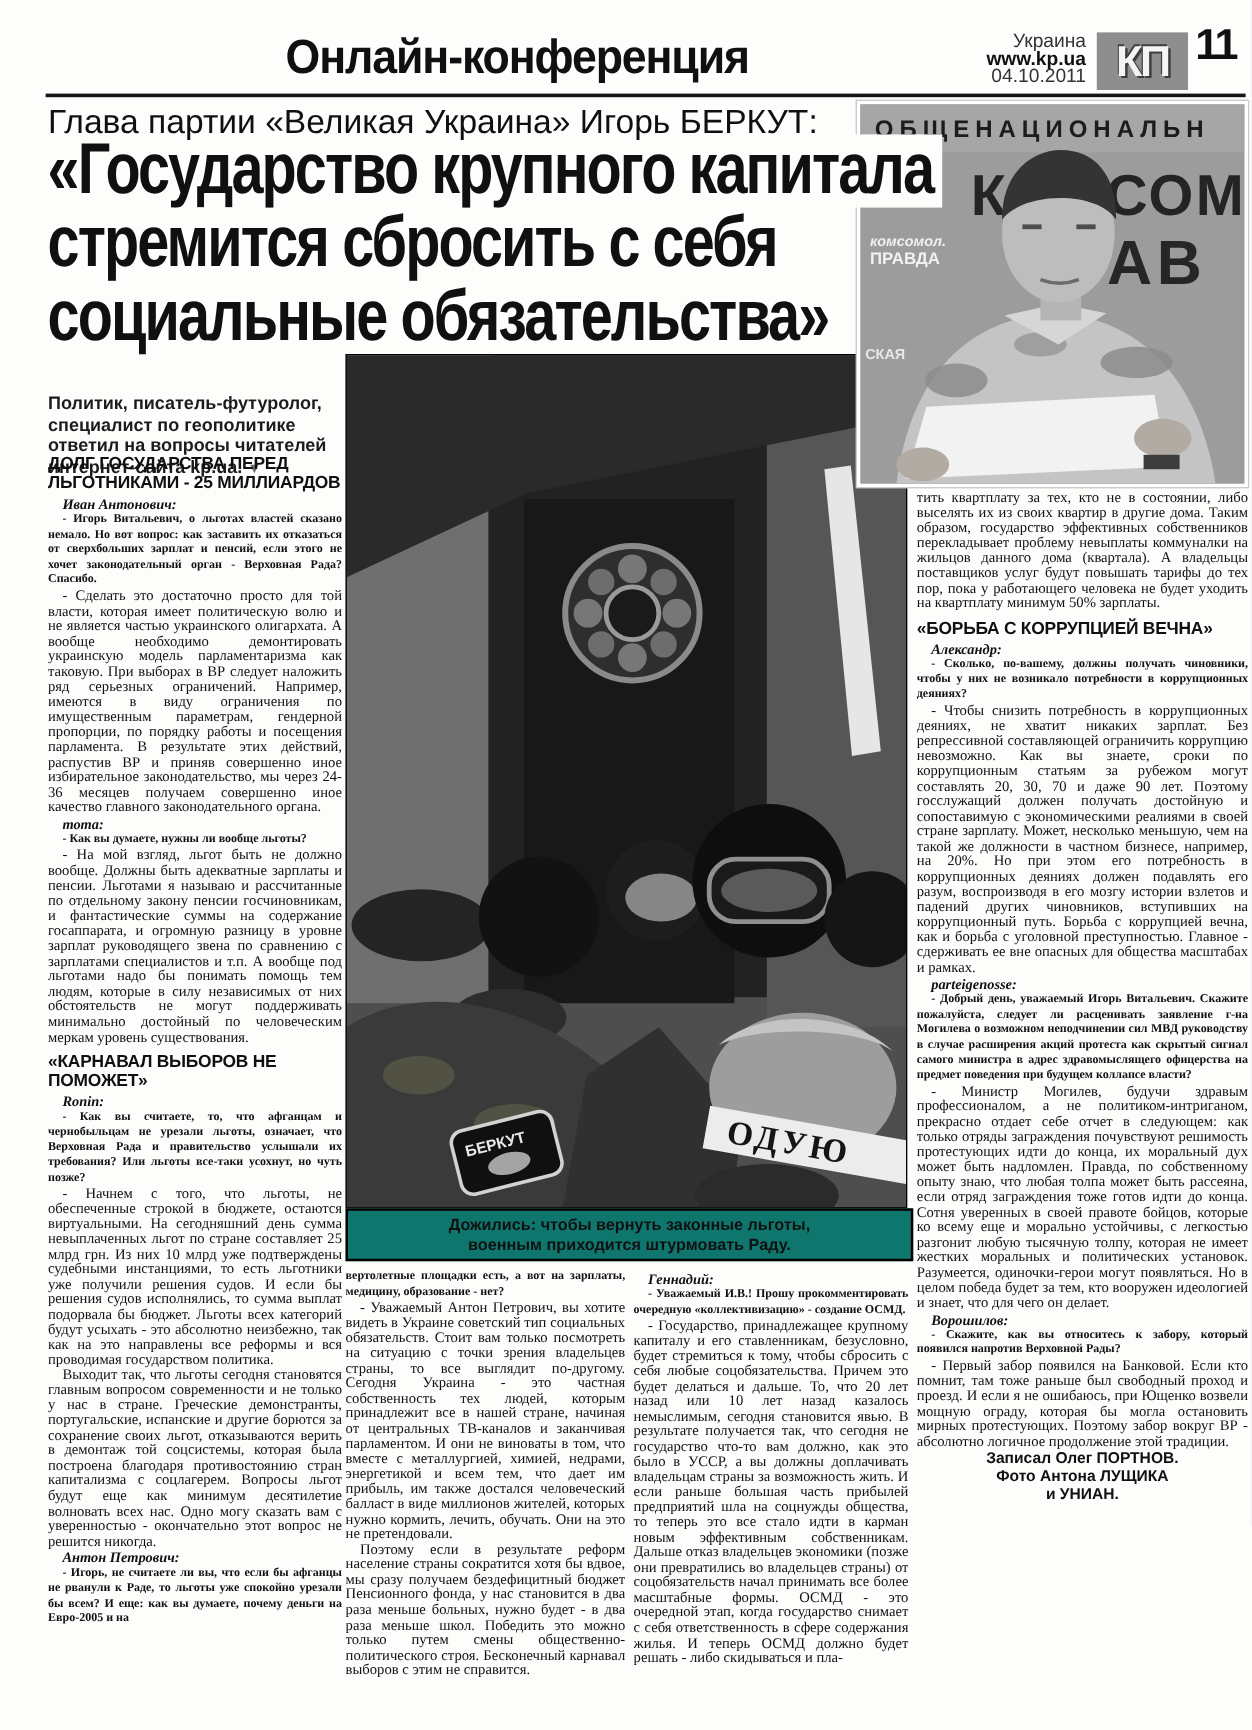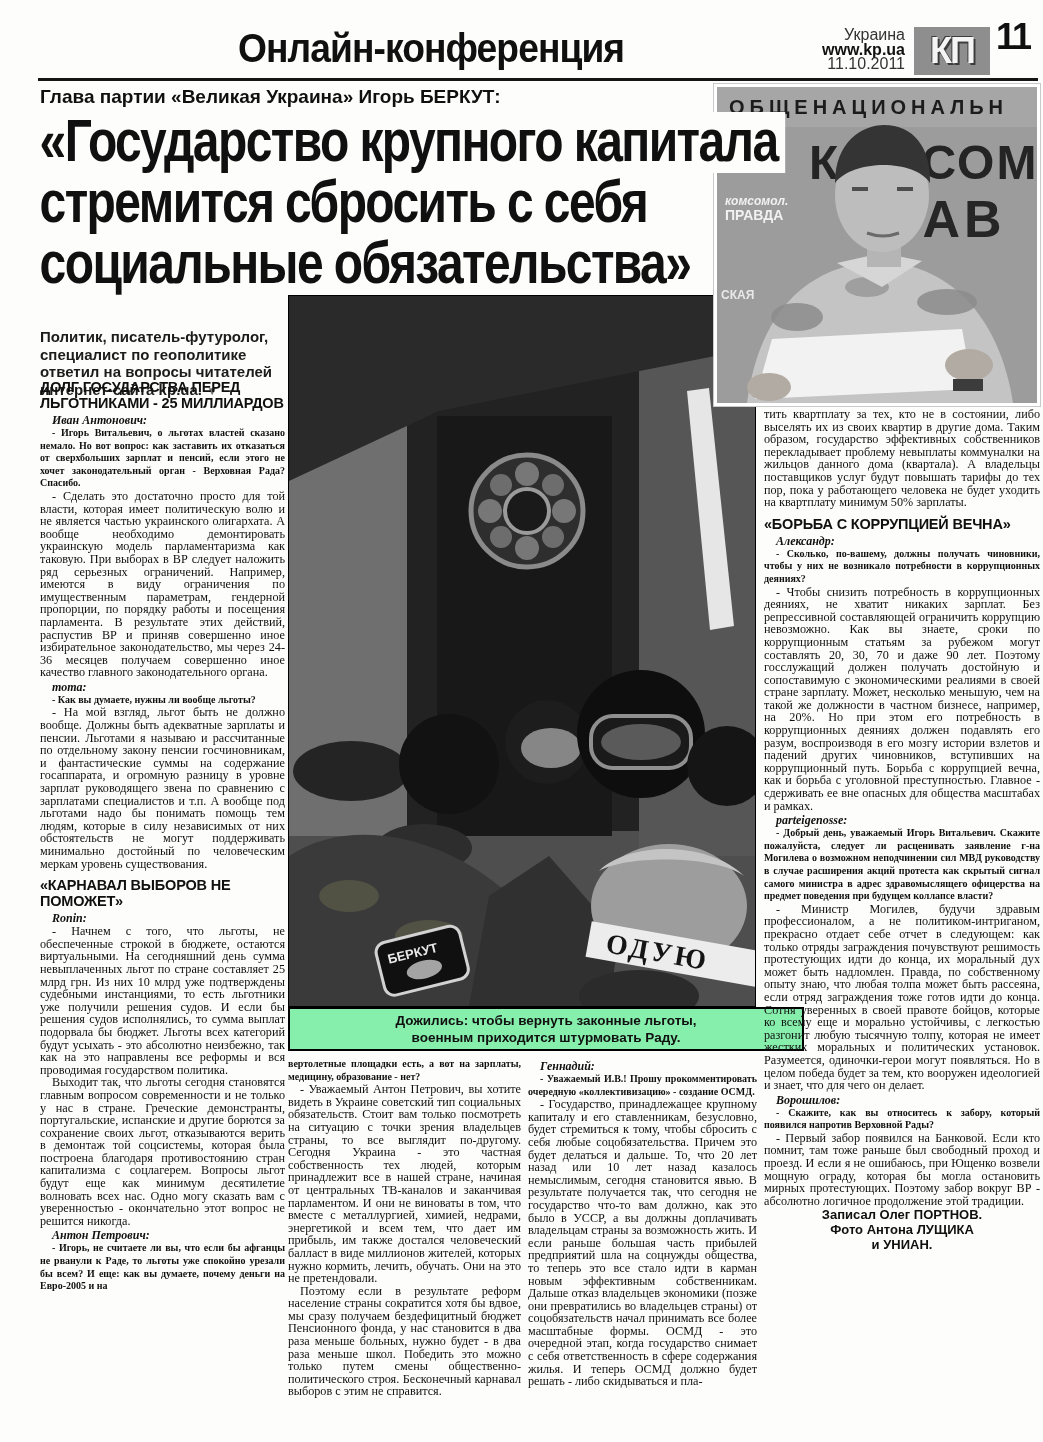--- a/index.html
+++ b/index.html
@@ -13,36 +13,36 @@
   .edition .site{font-weight:bold;color:#111;}
   .kp-logo{position:absolute;left:914px;top:27px;width:76px;height:48px;background:#8e8e8e;
     display:flex;align-items:center;justify-content:center;font-family:"Liberation Sans",sans-serif;
     font-weight:bold;font-size:36px;color:#f4f4f4;letter-spacing:-2px;
     text-shadow:2px 2px 0 #3c3c3c, -1px -1px 0 #3c3c3c;}
   .page-num{position:absolute;left:996px;top:16px;font-family:"Liberation Sans",sans-serif;
     font-weight:bold;font-size:36px;letter-spacing:-2px;}
   .mast-rule{position:absolute;left:38px;top:78px;width:1000px;height:3px;background:#151515;}
   
   .kicker{position:absolute;left:40px;top:86px;font-family:"Liberation Sans",sans-serif;
-    font-weight:bold;font-size:19px;white-space:nowrap;z-index:4;}
+    font-weight:normal;font-size:28px;white-space:nowrap;z-index:4;}
   .headline{position:absolute;left:38px;top:112px;z-index:3;}
   .hl-line{display:block;height:61px;}
   .hl-line span{display:inline-block;background:#fdfdfc;font-family:"Liberation Sans",sans-serif;
     font-weight:bold;font-size:60px;line-height:57px;letter-spacing:-2px;padding:0 10px 4px 2px;
     transform:scaleX(.80);transform-origin:left;white-space:nowrap;}
   
   .lead{position:absolute;left:40px;top:296px;width:246px;font-family:"Liberation Sans",sans-serif;
     font-weight:bold;font-size:15px;line-height:17.5px;color:#1c1c1c;margin-top:32px;}
   .lead .arrow{color:#6f6f6f;font-size:12px;letter-spacing:-1px;}
   
   .portrait{position:absolute;left:714px;top:84px;width:326px;height:322px;background:#9c9c9c;
     border:3px solid #fff;box-sizing:border-box;box-shadow:0 0 0 1px #c9c9c9;z-index:1;}
   .mainphoto{position:absolute;left:288px;top:295px;width:468px;height:712px;background:#3f3f3f;
     border:1px solid #000;box-sizing:border-box;}
-  .caption{position:absolute;left:288px;top:1007px;width:516px;height:44px;background:#86efac;
+  .caption{position:absolute;left:288px;top:1007px;width:473px;height:44px;background:#0f766e;
     border:2px solid #000;box-sizing:border-box;text-align:center;font-family:"Liberation Sans",sans-serif;
     font-weight:bold;font-size:13.5px;line-height:17px;padding-top:3px;}
   
   .col{position:absolute;overflow:hidden;text-align:justify;}
   #col-left{left:40px;top:372px;width:245px;height:1066px;}
   #col-2{left:288px;top:1058px;width:233px;height:380px;}
   #col-3{left:528px;top:1058px;width:229px;height:380px;}
   #col-right{left:764px;top:408px;width:276px;height:1030px;}
   .bk-section{font-family:"Liberation Sans",sans-serif;font-weight:bold;font-size:14.5px;
     line-height:16px;text-align:left;margin:7px 0 3px;letter-spacing:-0.2px;}
@@ -57,21 +57,21 @@
 </style>
 </head>
 <body>
 
 <div id="page">
 
   <div class="mast-title">Онлайн-конференция</div>
   <div class="edition">
     <div>Украина</div>
     <div class="site">www.kp.ua</div>
-    <div>11.10.2011</div>
+    <div>04.10.2011</div>
   </div>
   <div class="kp-logo">КП</div>
   <div class="page-num">11</div>
   <div class="mast-rule"></div>
 
   <div class="portrait">
     <svg width="320" height="316" viewBox="0 0 320 316">
       <rect width="320" height="316" fill="#9c9c9c"></rect>
       <rect width="320" height="40" fill="#a6a6a6"></rect>
       <text x="12" y="27" font-family="Liberation Sans,sans-serif" font-weight="bold" font-size="20" letter-spacing="5" fill="#1c1c1c">ОБЩЕНАЦИОНАЛЬН</text>
@@ -169,20 +169,21 @@
   <div id="col-left" class="col">
       <div class="bk-section">ДОЛГ ГОСУДАРСТВА ПЕРЕД ЛЬГОТНИКАМИ - 25 МИЛЛИАРДОВ</div>
       <div class="bk-asker">Иван Антонович:</div>
       <div class="bk-q">- Игорь Витальевич, о льготах властей сказано немало. Но вот вопрос: как заставить их отказаться от сверхбольших зарплат и пенсий, если этого не хочет законодательный орган - Верховная Рада? Спасибо.</div>
       <div class="bk-a">- Сделать это достаточно просто для той власти, которая имеет политическую волю и не является частью украинского олигархата. А вообще необходимо демонтировать украинскую модель парламентаризма как таковую. При выборах в ВР следует наложить ряд серьезных ограничений. Например, имеются в виду ограничения по имущественным параметрам, гендерной пропорции, по порядку работы и посещения парламента. В результате этих действий, распустив ВР и приняв совершенно иное избирательное законодательство, мы через 24-36 месяцев получаем совершенно иное качество главного законодательного органа.</div>
       <div class="bk-asker">тота:</div>
       <div class="bk-q">- Как вы думаете, нужны ли вообще льготы?</div>
       <div class="bk-a">- На мой взгляд, льгот быть не должно вообще. Должны быть адекватные зарплаты и пенсии. Льготами я называю и рассчитанные по отдельному закону пенсии госчиновникам, и фантастические суммы на содержание госаппарата, и огромную разницу в уровне зарплат руководящего звена по сравнению с зарплатами специалистов и т.п. А вообще под льготами надо бы понимать помощь тем людям, которые в силу независимых от них обстоятельств не могут поддерживать минимально достойный по человеческим меркам уровень существования.</div>
       <div class="bk-section">«КАРНАВАЛ ВЫБОРОВ НЕ ПОМОЖЕТ»</div>
       <div class="bk-asker">Ronin:</div>
+      <div class="bk-q">- Как вы считаете, то, что афганцам и чернобыльцам не урезали льготы, означает, что Верховная Рада и правительство услышали их требования? Или льготы все-таки усохнут, но чуть позже?</div>
       <div class="bk-a">- Начнем с того, что льготы, не обеспеченные строкой в бюджете, остаются виртуальными. На сегодняшний день сумма невыплаченных льгот по стране составляет 25 млрд грн. Из них 10 млрд уже подтверждены судебными инстанциями, то есть льготники уже получили решения судов. И если бы решения судов исполнялись, то сумма выплат подорвала бы бюджет. Льготы всех категорий будут усыхать - это абсолютно неизбежно, так как на это направлены все реформы и вся проводимая государством политика.</div>
       <div class="bk-a">Выходит так, что льготы сегодня становятся главным вопросом современности и не только у нас в стране. Греческие демонстранты, португальские, испанские и другие борются за сохранение своих льгот, отказываются верить в демонтаж той соцсистемы, которая была построена благодаря противостоянию стран капитализма с соцлагерем. Вопросы льгот будут еще как минимум десятилетие волновать всех нас. Одно могу сказать вам с уверенностью - окончательно этот вопрос не решится никогда.</div>
       <div class="bk-asker">Антон Петрович:</div>
       <div class="bk-q">- Игорь, не считаете ли вы, что если бы афганцы не рванули к Раде, то льготы уже спокойно урезали бы всем? И еще: как вы думаете, почему деньги на Евро-2005 и на</div>
     </div>
   <div id="col-2" class="col">
       <div class="bk-q noind">вертолетные площадки есть, а вот на зарплаты, медицину, образование - нет?</div>
       <div class="bk-a">- Уважаемый Антон Петрович, вы хотите видеть в Украине советский тип социальных обязательств. Стоит вам только посмотреть на ситуацию с точки зрения владельцев страны, то все выглядит по-другому. Сегодня Украина - это частная собственность тех людей, которым принадлежит все в нашей стране, начиная от центральных ТВ-каналов и заканчивая парламентом. И они не виноваты в том, что вместе с металлургией, химией, недрами, энергетикой и всем тем, что дает им прибыль, им также достался человеческий балласт в виде миллионов жителей, которых нужно кормить, лечить, обучать. Они на это не претендовали.</div>
       <div class="bk-a">Поэтому если в результате реформ население страны сократится хотя бы вдвое, мы сразу получаем бездефицитный бюджет Пенсионного фонда, у нас становится в два раза меньше больных, нужно будет - в два раза меньше школ. Победить это можно только путем смены общественно-политического строя. Бесконечный карнавал выборов с этим не справится.</div>
     </div>

